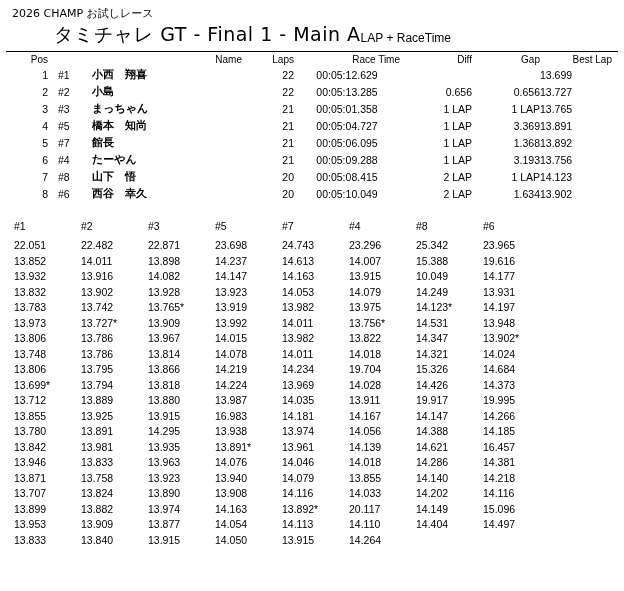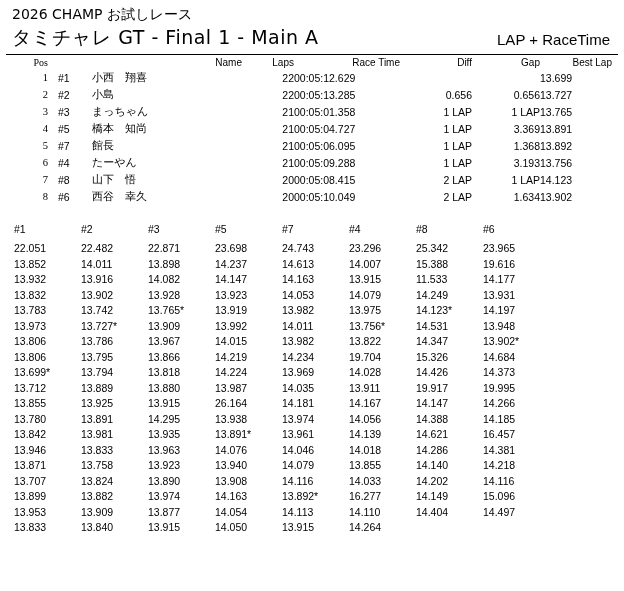--- a/index.html
+++ b/index.html
@@ -19,38 +19,38 @@
     position: relative;
     width: 624px;
     height: 591px;
     padding: 0;
     box-sizing: border-box;
   }
   .header {
     padding: 6px 10px 0 10px;
   }
   .subtitle {
-    font-size: 14px;
+    font-size: 11px;
     letter-spacing: 0px;
     margin: 0 0 1px 2px;
   }
   .title-row {
     display: flex;
     align-items: flex-end;
-    justify-content: space-between;
+    margin-left: 42px;
   }
   .title {
     font-size: 19px;
     font-weight: normal;
     margin: 0 0 0 2px;
     white-space: nowrap;
     letter-spacing: 0.5px;
   }
   .title-right {
-    font-size: 15px;
+    font-size: 12px;
     margin-bottom: 3px;
     margin-right: 4px;
     white-space: nowrap;
   }
   .rule {
     border: none;
     border-top: 1px solid #000;
     margin: 3px 6px 0 6px;
   }
   table.results {
@@ -62,25 +62,25 @@
   table.results th {
     font-weight: normal;
     font-size: 10px;
     padding: 2px 0 1px 0;
     text-align: right;
   }
   table.results td {
     padding: 1px 0;
     white-space: nowrap;
   }
-  .col-pos { width: 38px; text-align: right; font-family: Liberation Serif, serif; }
+  .col-pos { width: 38px; text-align: right; }
   .col-num { width: 34px; text-align: left; padding-left: 10px !important; }
-  .col-name { width: 150px; text-align: left; }
+  .col-name { width: 150px; text-align: left; font-weight: bold; }
   .col-laps { width: 52px; text-align: right; }
-  .col-time { width: 106px; text-align: left; }
+  .col-time { width: 106px; text-align: center; }
   .col-diff { width: 72px; text-align: right; }
   .col-gap { width: 68px; text-align: right; }
   .col-best { width: 72px; text-align: left; }
   .col-ave { width: 72px; text-align: right; }
 
   th.col-num { text-align: left; padding-left: 10px; }
   th.col-name { text-align: left; }
 
   .jp { font-family: "DejaVu Sans", sans-serif; }
 
@@ -270,21 +270,21 @@
             <td>15.388</td>
             <td>19.616</td>
           </tr>
           <tr>
             <td>13.932</td>
             <td>13.916</td>
             <td>14.082</td>
             <td>14.147</td>
             <td>14.163</td>
             <td>13.915</td>
-            <td>11.533</td>
+            <td>10.049</td>
             <td>14.177</td>
           </tr>
           <tr>
             <td>13.832</td>
             <td>13.902</td>
             <td>13.928</td>
             <td>13.923</td>
             <td>14.053</td>
             <td>14.079</td>
             <td>14.249</td>
@@ -314,20 +314,30 @@
             <td>13.806</td>
             <td>13.786</td>
             <td>13.967</td>
             <td>14.015</td>
             <td>13.982</td>
             <td>13.822</td>
             <td>14.347</td>
             <td>13.902*</td>
           </tr>
           <tr>
+            <td>13.748</td>
+            <td>13.786</td>
+            <td>13.814</td>
+            <td>14.078</td>
+            <td>14.011</td>
+            <td>14.018</td>
+            <td>14.321</td>
+            <td>14.024</td>
+          </tr>
+          <tr>
             <td>13.806</td>
             <td>13.795</td>
             <td>13.866</td>
             <td>14.219</td>
             <td>14.234</td>
             <td>19.704</td>
             <td>15.326</td>
             <td>14.684</td>
           </tr>
           <tr>
@@ -347,21 +357,21 @@
             <td>13.987</td>
             <td>14.035</td>
             <td>13.911</td>
             <td>19.917</td>
             <td>19.995</td>
           </tr>
           <tr>
             <td>13.855</td>
             <td>13.925</td>
             <td>13.915</td>
-            <td>26.164</td>
+            <td>16.983</td>
             <td>14.181</td>
             <td>14.167</td>
             <td>14.147</td>
             <td>14.266</td>
           </tr>
           <tr>
             <td>13.780</td>
             <td>13.891</td>
             <td>14.295</td>
             <td>13.938</td>
@@ -409,21 +419,21 @@
             <td>14.033</td>
             <td>14.202</td>
             <td>14.116</td>
           </tr>
           <tr>
             <td>13.899</td>
             <td>13.882</td>
             <td>13.974</td>
             <td>14.163</td>
             <td>13.892*</td>
-            <td>16.277</td>
+            <td>20.117</td>
             <td>14.149</td>
             <td>15.096</td>
           </tr>
           <tr>
             <td>13.953</td>
             <td>13.909</td>
             <td>13.877</td>
             <td>14.054</td>
             <td>14.113</td>
             <td>14.110</td>

